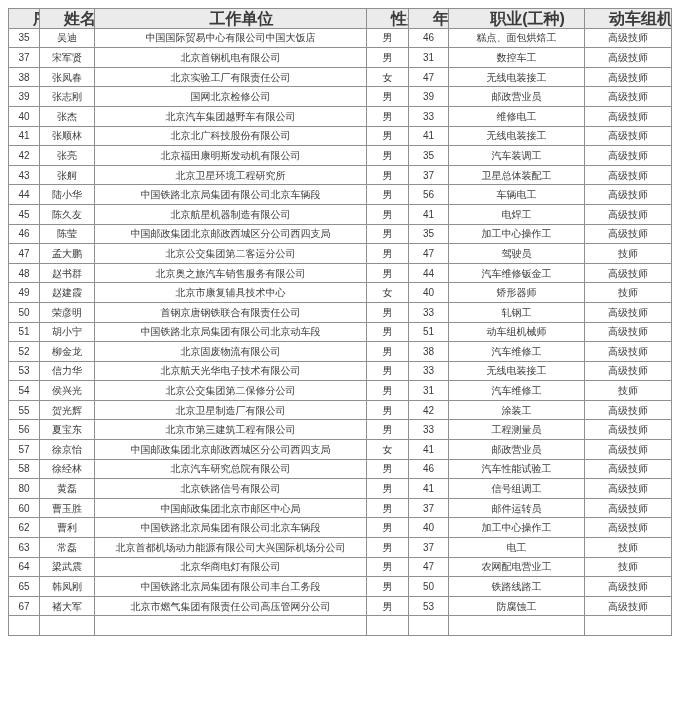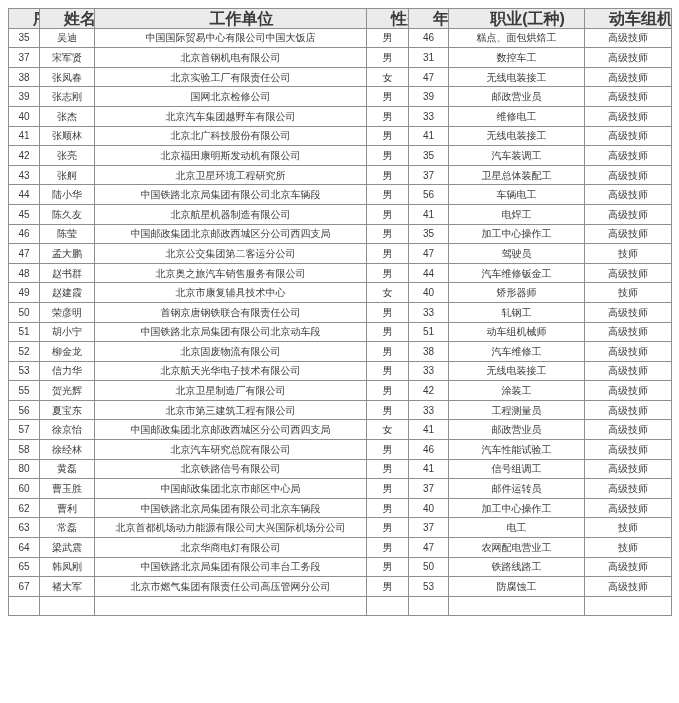--- a/index.html
+++ b/index.html
@@ -235,20 +235,29 @@
         <tr>
           <td>53</td>
           <td>信力华</td>
           <td>北京航天光华电子技术有限公司</td>
           <td>男</td>
           <td>33</td>
           <td>无线电装接工</td>
           <td>高级技师</td>
         </tr>
         <tr>
+          <td>54</td>
+          <td>侯兴光</td>
+          <td>北京公交集团第二保修分公司</td>
+          <td>男</td>
+          <td>31</td>
+          <td>汽车维修工</td>
+          <td>技师</td>
+        </tr>
+        <tr>
           <td>55</td>
           <td>贺光辉</td>
           <td>北京卫星制造厂有限公司</td>
           <td>男</td>
           <td>42</td>
           <td>涂装工</td>
           <td>高级技师</td>
         </tr>
         <tr>
           <td>56</td>

